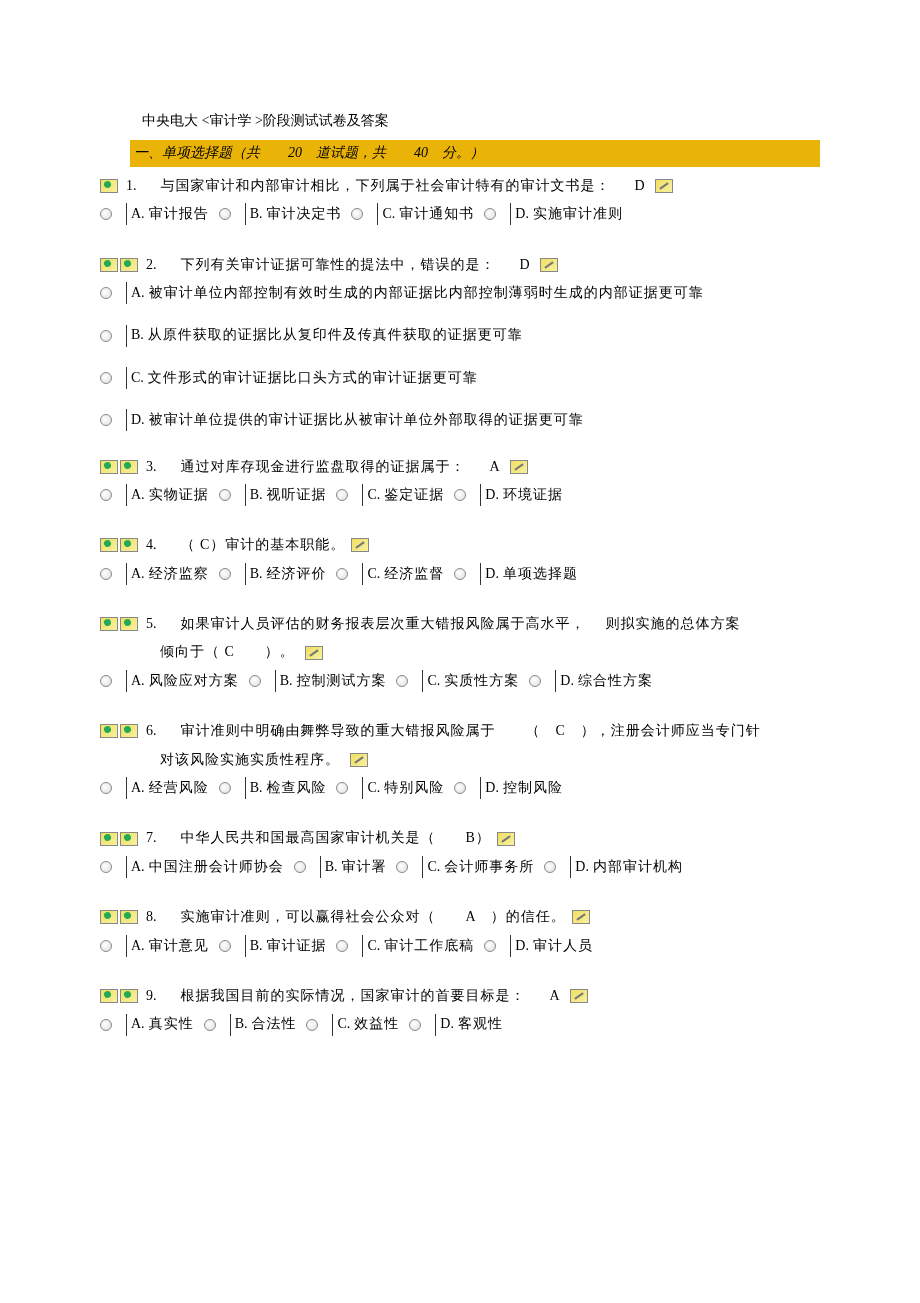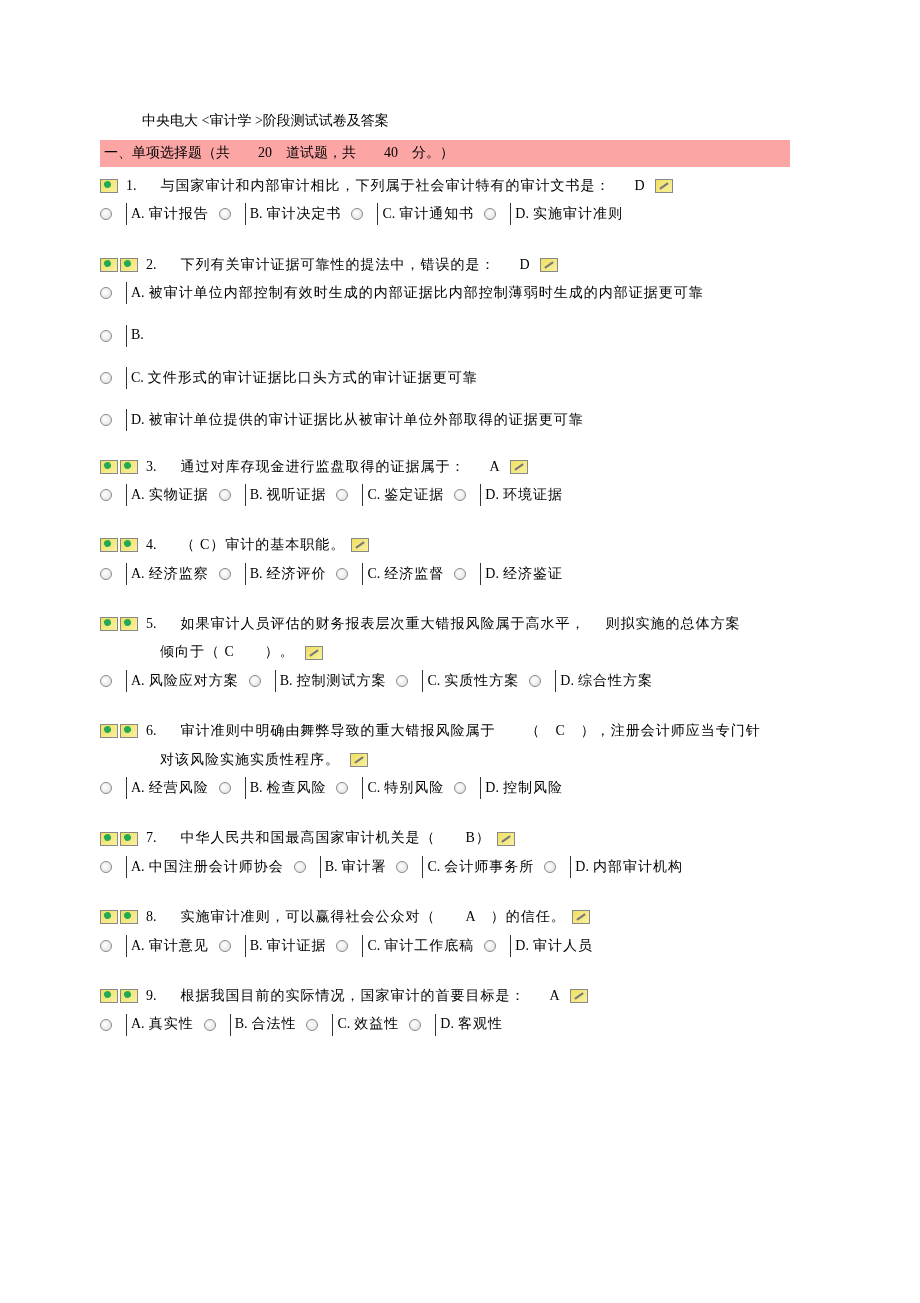--- a/index.html
+++ b/index.html
@@ -5,21 +5,21 @@
     * { margin: 0; padding: 0; box-sizing: border-box; }
     body {
       font-family: "SimSun", "Microsoft YaHei", serif;
       font-size: 14px;
       background: #fff;
       padding: 110px 100px 40px 100px;
       color: #000;
       line-height: 1.6;
     }
     .header { margin-left: 42px; margin-bottom: 8px; }
-    .section-title { margin-bottom: 8px; background: #fca5a5; padding: 2px 4px; display: inline-block; width: calc(100% - 30px); }
+    .section-title { margin-left: 30px; margin-bottom: 8px; background: #eab308; padding: 2px 4px; display: inline-block; width: calc(100% - 30px); font-style: italic; }
     .question-block { margin-bottom: 24px; }
     .q-line { display: flex; align-items: center; flex-wrap: wrap; margin-bottom: 6px; }
     .q-line.indent { margin-left: 60px; }
     .marker {
       width: 18px; height: 14px;
       display: inline-block;
       border: 1px solid #888;
       background: linear-gradient(135deg, #f0e060 0%, #f8f0a0 100%);
       position: relative;
       margin-right: 2px;
@@ -131,20 +131,21 @@
         <div class="option-item">
           <span class="radio"></span>
           <span class="vbar"></span>
           <span class="opt-label">A.</span>
           <span class="opt-text">被审计单位内部控制有效时生成的内部证据比内部控制薄弱时生成的内部证据更可靠</span>
         </div>
         <div class="option-item">
           <span class="radio"></span>
           <span class="vbar"></span>
           <span class="opt-label">B.</span>
+          <span class="opt-text">从原件获取的证据比从复印件及传真件获取的证据更可靠</span>
         </div>
         <div class="option-item">
           <span class="radio"></span>
           <span class="vbar"></span>
           <span class="opt-label">C.</span>
           <span class="opt-text">文件形式的审计证据比口头方式的审计证据更可靠</span>
         </div>
         <div class="option-item">
           <span class="radio"></span>
           <span class="vbar"></span>
@@ -216,21 +217,21 @@
         <div class="option-item">
           <span class="radio"></span>
           <span class="vbar"></span>
           <span class="opt-label">C.</span>
           <span class="opt-text">经济监督</span>
         </div>
         <div class="option-item">
           <span class="radio"></span>
           <span class="vbar"></span>
           <span class="opt-label">D.</span>
-          <span class="opt-text">经济鉴证</span>
+          <span class="opt-text">单项选择题</span>
         </div>
       </div>
     </div>
     <div class="question-block">
       <div class="q-line">
         <span class="marker"></span>
         <span class="marker"></span>
         <span class="qnum">5.</span>
         <span class="qtext">如果审计人员评估的财务报表层次重大错报风险属于高水平，</span>
         <span class="gap"></span>

